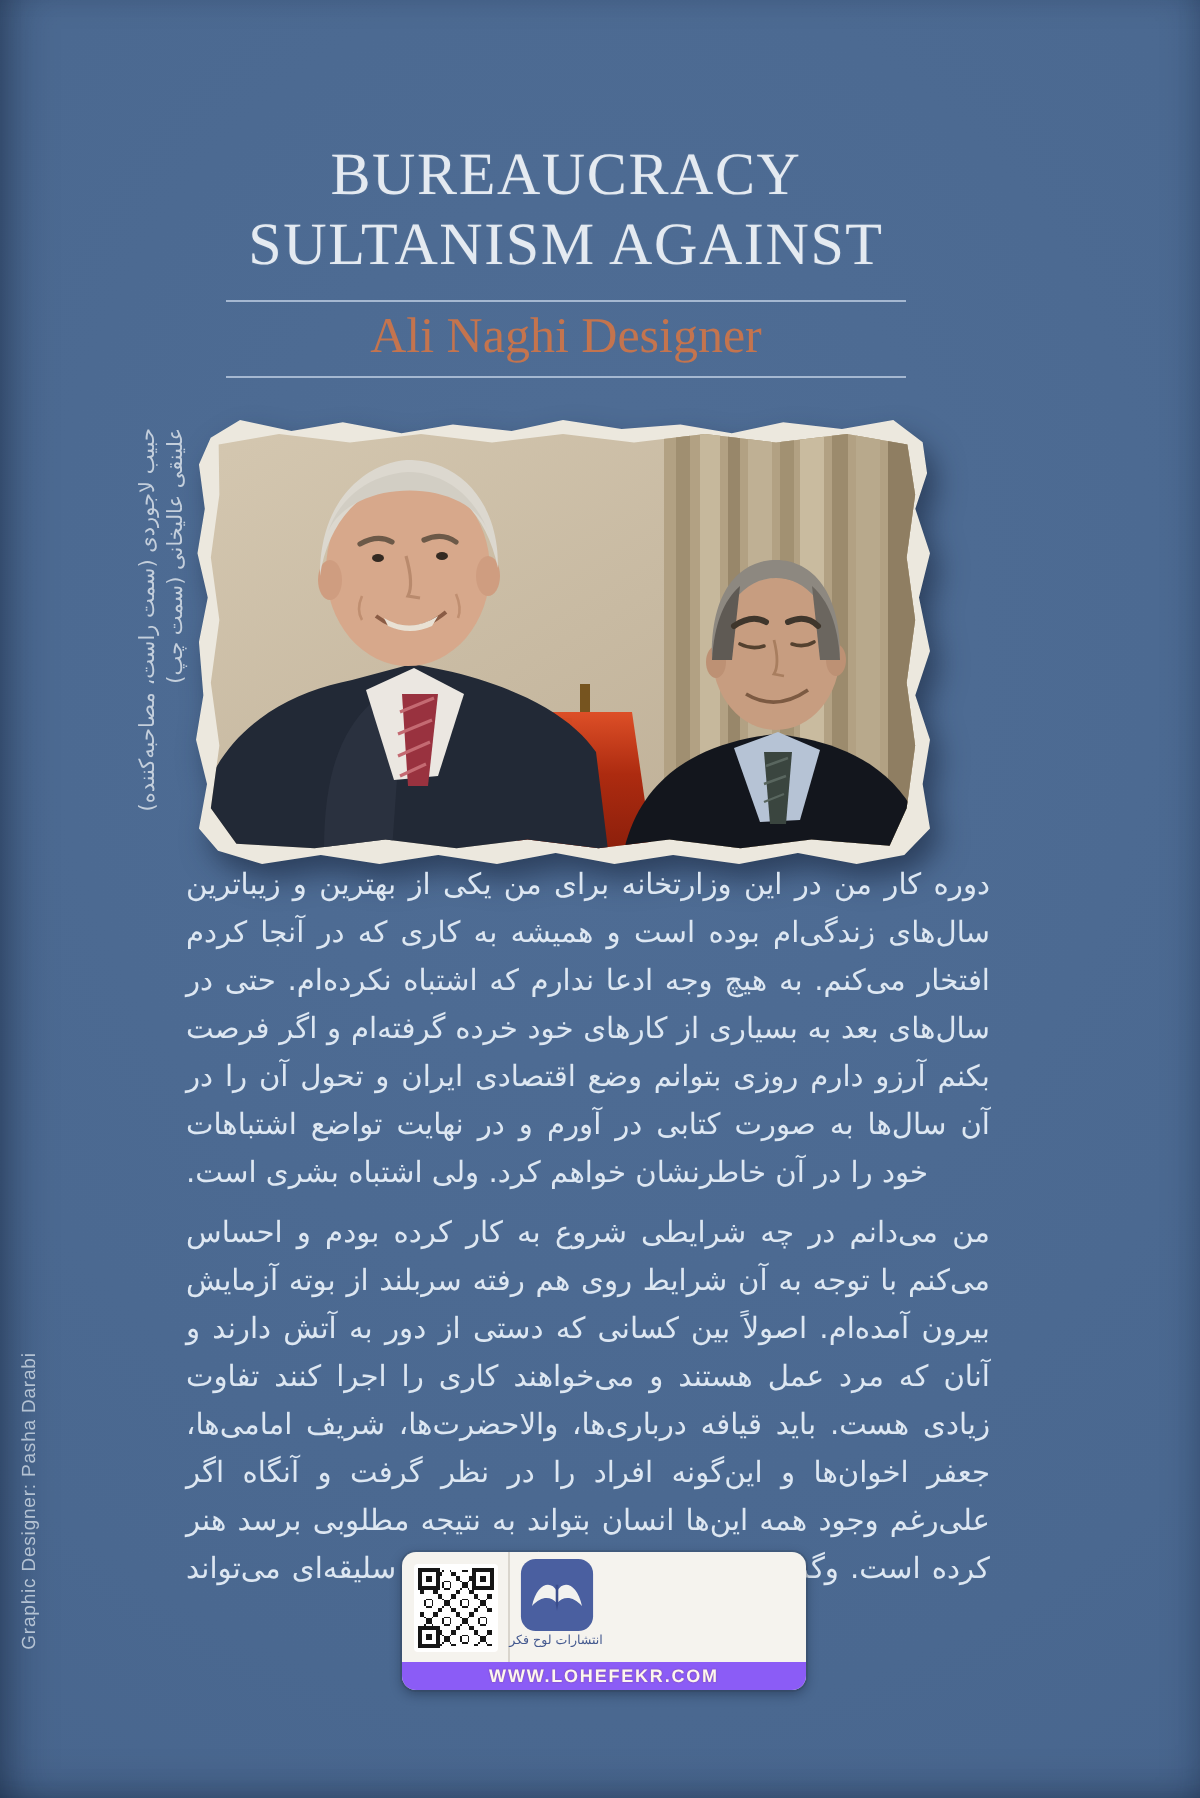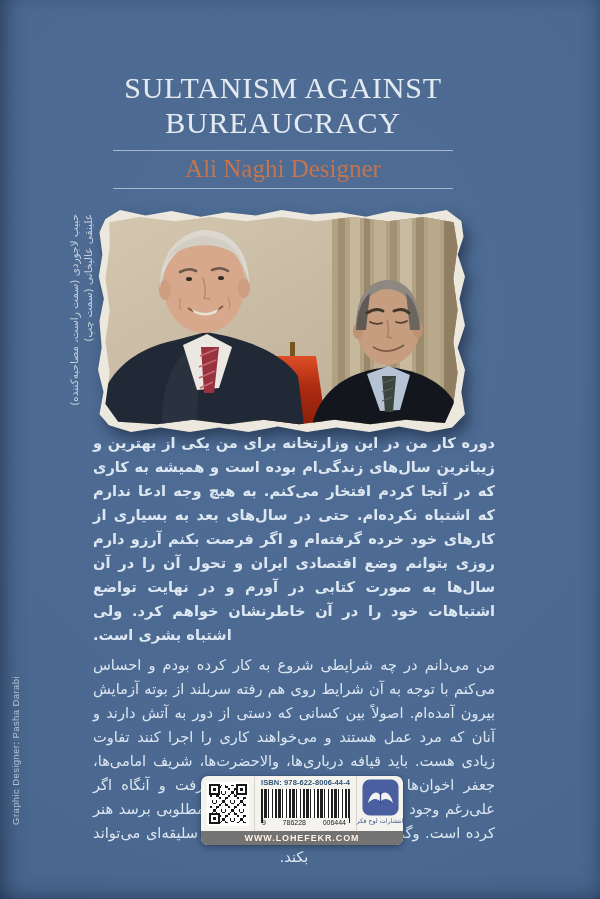--- a/index.html
+++ b/index.html
@@ -50,21 +50,21 @@
     transform:rotate(-90deg);
     font-size:9.5px;line-height:13px;letter-spacing:.4px;color:#b4c2d3;text-align:center;
     font-family:"Liberation Sans",sans-serif;
   }
   
   .body-text{position:absolute;left:93px;top:431px;width:402px;direction:rtl;}
   .para{
     font-size:14.6px;line-height:24px;color:#dde7f2;
     text-align:justify;margin:0 0 6px 0;
   }
-  .para-1{text-align-last:left;font-weight:bold;}
+  .para-1{text-align-last:left;}
   .para-2{text-align-last:center;}
   
   .info-panel{
     position:absolute;left:201px;top:776px;width:202px;height:69px;
     background:#f5f3ee;border-radius:7px;
     box-shadow:0 0 0 1px rgba(40,40,40,.12), 0 2px 6px rgba(10,20,40,.4);
     display:flex;flex-direction:column;overflow:hidden;
   }
   .panel-row{flex:1;display:flex;align-items:stretch;}
   .qr-cell{width:53px;display:flex;align-items:center;justify-content:center;border-right:1px solid #d9d5cd;}
@@ -99,40 +99,40 @@
   }
   .barcode-bars::before{left:0;} .barcode-bars::after{right:0;}
   .barcode-digits{
     display:flex;justify-content:space-between;padding:1px 6px 0 3px;
     font-family:"Liberation Sans",sans-serif;font-size:7px;line-height:8px;color:#222;
   }
   .logo-cell{width:46px;display:flex;flex-direction:column;align-items:center;justify-content:flex-start;padding-top:3px;}
   .logo-cell svg{display:block;}
   .publisher-name{font-size:6.3px;line-height:7px;color:#44598f;direction:rtl;white-space:nowrap;margin-top:1px;}
   .website-strip{
-    height:14px;background:#737373;display:flex;align-items:center;justify-content:center;
+    height:14px;background:#8b5cf6;display:flex;align-items:center;justify-content:center;
   }
   .website-url{
     font-family:"Liberation Sans",sans-serif;font-weight:bold;
     font-size:9px;letter-spacing:.9px;color:#fdf6ef;text-shadow:0 0 1px rgba(120,50,10,.4);
   }
   
   .price{
     position:absolute;left:0;right:0;top:845px;text-align:center;
     direction:rtl;font-size:16.5px;font-weight:bold;color:#cbd9ea;letter-spacing:.3px;
   }
 </style>
 </head>
 <body>
 
 <div class="page">
 
   <div class="title-block">
+    <div class="title-line">BUREAUCRACY</div>
     <div class="title-line">SULTANISM AGAINST</div>
-    <div class="title-line">BUREAUCRACY</div>
   </div>
   <div class="rule rule-top"></div>
   <div class="author">Ali Naghi Designer</div>
   <div class="rule rule-bottom"></div>
 
   <div class="photo-wrap">
     <div class="photo-paper">
       <div class="photo-scene">
         <svg viewBox="0 0 355 209" preserveAspectRatio="none">
           <defs>
@@ -223,29 +223,20 @@
   <div class="info-panel">
     <div class="panel-row">
       <div class="qr-cell">
         <div class="qr-tile">
           <div class="qr-pattern"></div>
           <div class="qr-finder qr-f-tl"></div>
           <div class="qr-finder qr-f-tr"></div>
           <div class="qr-finder qr-f-bl"></div>
         </div>
       </div>
-      <div class="barcode-cell">
-        <div class="isbn-label">ISBN: 978-622-8006-44-4</div>
-        <div class="barcode-bars"></div>
-        <div class="barcode-digits">
-          <span>9</span>
-          <span>786228</span>
-          <span>006444</span>
-        </div>
-      </div>
       <div class="logo-cell">
         <svg width="37" height="37" viewBox="0 0 40 40">
           <rect x="0.5" y="0.5" width="39" height="39" rx="8" fill="#4a5fa0"></rect>
           <path d="M6.5 26 C9 14 16.5 11.5 20 18 C23.5 11.5 31 14 33.5 26 C28.5 20.5 23.5 20.5 20 24.5 C16.5 20.5 11.5 20.5 6.5 26 Z" fill="#f2f2ef"></path>
           <path d="M19.3 14.5 h1.4 v10.5 l-0.7 3.5 l-0.7 -3.5 Z" fill="#3a4d8c"></path>
         </svg>
         <div class="publisher-name">انتشارات لوح فکر</div>
       </div>
     </div>
     <div class="website-strip">

